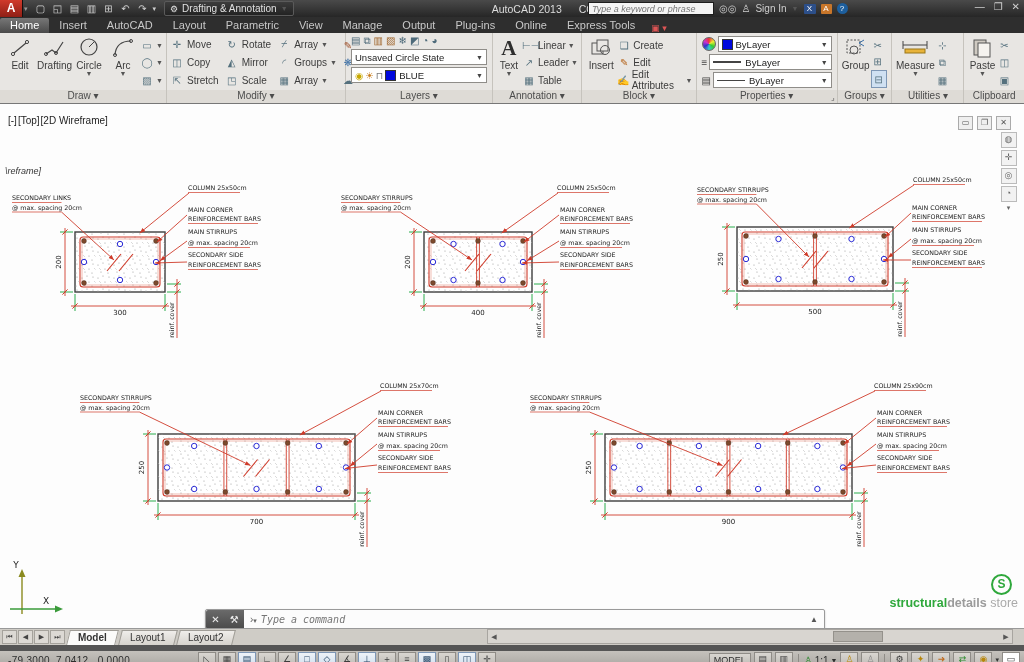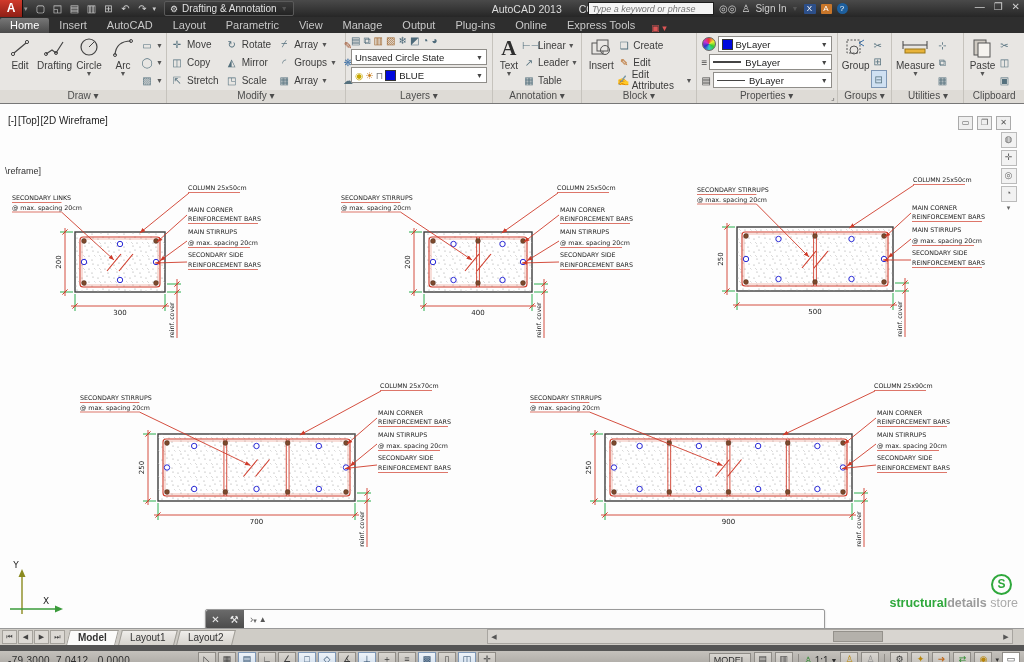--- a/index.html
+++ b/index.html
@@ -51,21 +51,21 @@
   .sw-blue{width:9px;height:9px;background:#0008dd;border:1px solid #333;margin-right:3px;}
   .colorwheel{width:12px;height:12px;border-radius:50%;border:1px solid #666;
     background:conic-gradient(#e33,#ee3,#3c3,#3cc,#33c,#c3c,#e33);}
   .lrow{display:flex;align-items:center;gap:2px;margin-top:2px;}
   .layicons{display:flex;gap:3px;font-size:10px;color:#4d6a7a;margin-bottom:2px;}
   .pl-exp{position:absolute;right:2px;bottom:1px;font-size:8px;color:#555;}
   
   .canvas{position:absolute;left:0;top:103px;width:1024px;height:525px;background:#fdfdfd;border-top:1px solid #777;}
   .vp-label{position:absolute;left:8px;top:11px;font-size:10px;color:#1c1c1c;}
   .vp-label span{margin-right:1px;}
-  .artifact{position:absolute;left:5px;top:62px;font-size:9px;color:#333;}
+  .artifact{position:absolute;left:5px;top:62px;font-size:9px;color:#333;font-style:italic;}
   .vpbtns{position:absolute;left:958px;top:12px;display:flex;gap:4px;}
   .vpbtn{width:13px;height:12px;background:#efefef;border:1px solid #aaa;font-size:8px;color:#555;
     text-align:center;line-height:11px;}
   .navbar{position:absolute;left:1001px;top:28px;width:15px;display:flex;flex-direction:column;gap:2px;align-items:center;}
   .navbtn{width:14px;height:14px;background:#f2f2f2;border:1px solid #bbb;font-size:9px;color:#666;
     text-align:center;line-height:13px;}
   .cmdbar{position:absolute;left:205px;top:505px;width:618px;height:19px;display:flex;align-items:center;
     background:rgba(252,252,252,.95);border:1px solid #9a9a9a;border-radius:2px;box-shadow:0 1px 2px rgba(0,0,0,.25);}
   .cmdgrip{width:38px;height:19px;background:linear-gradient(#6a6a6a,#4a4a4a);display:flex;align-items:center;
     justify-content:space-around;color:#eee;font-size:10px;border-radius:2px 0 0 2px;}
@@ -846,20 +846,21 @@
       <span class="navbtn">◔</span>
       <span style="font-size:7px;color:#666">▾</span>
     </div>
 
     <div class="cmdbar">
       <div class="cmdgrip">
         <span>✕</span>
         <span>⚒</span>
       </div>
       <span class="cmdprompt">›<span style="font-size:7px">▾</span></span>
+      <input class="cmdinput" placeholder="Type a command" style="">
       <span class="cmdup">▲</span>
     </div>
 
     <div class="brand">
       <div><span class="s-ico">S</span></div>
       <div><span class="t1">structural</span><span class="t2">details</span><span class="t3"> store</span></div>
     </div>
   </div>
 
   <div class="laytabs">

